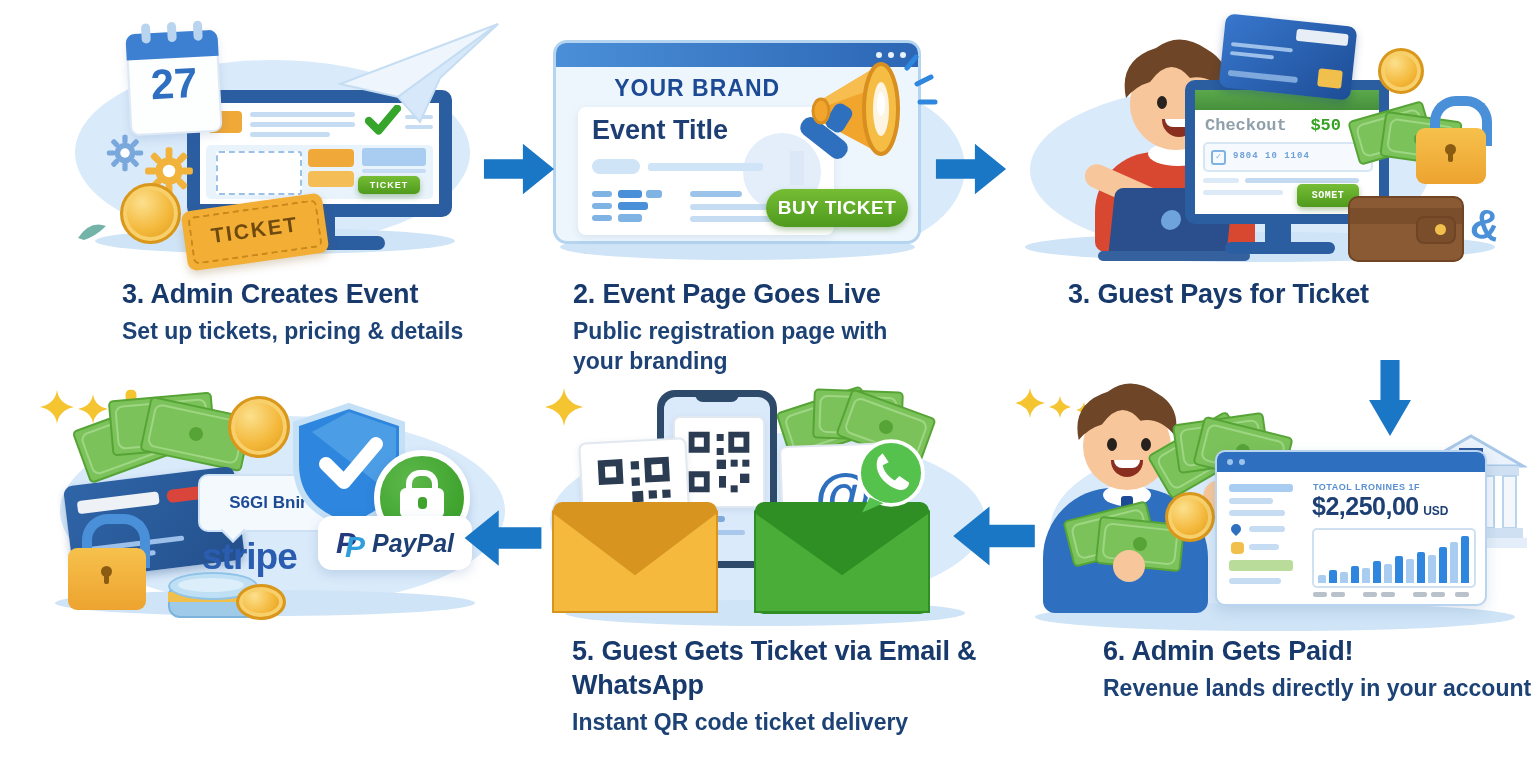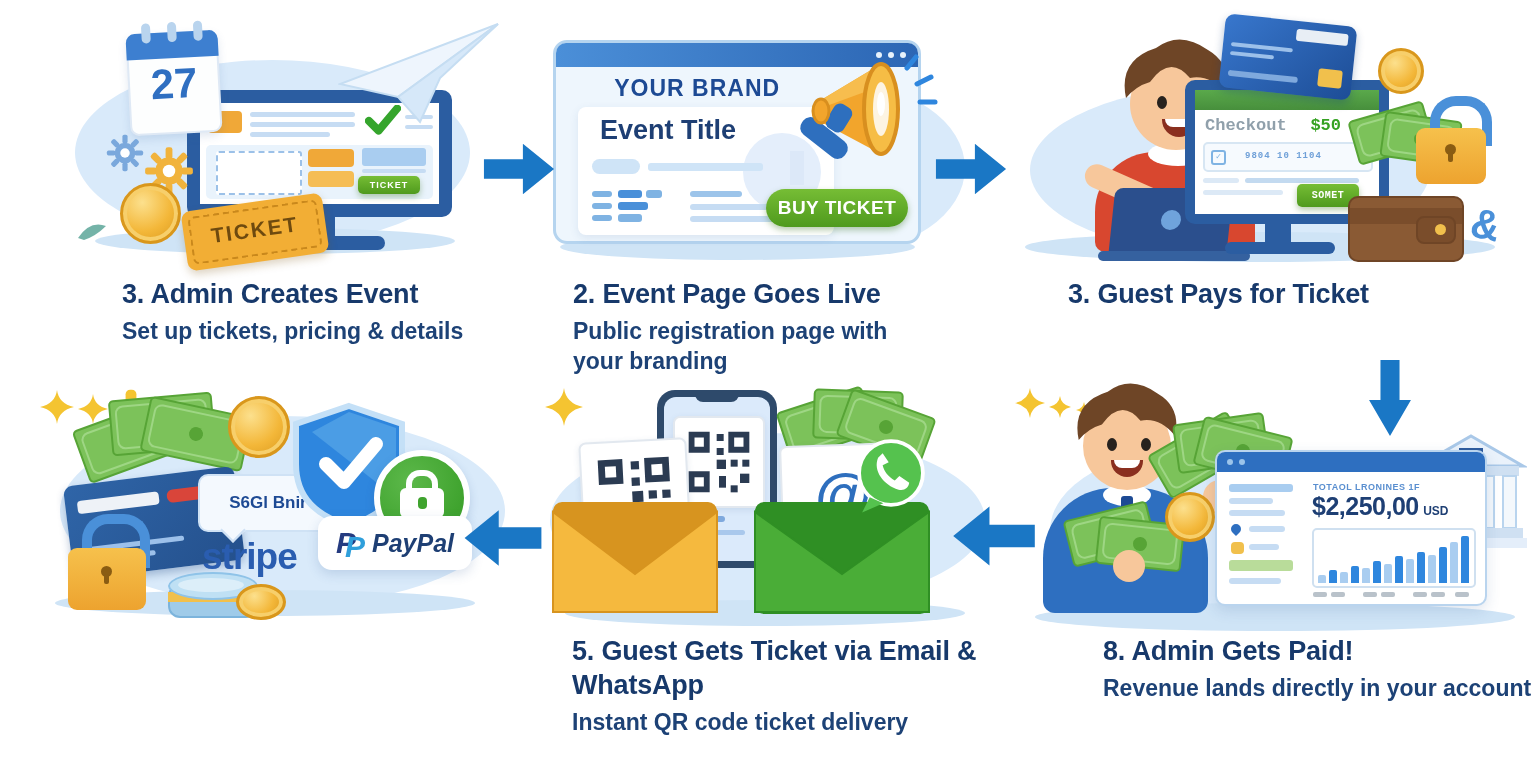--- a/index.html
+++ b/index.html
@@ -151,21 +151,21 @@
     <div class="browser" style="left:8px;top:12px;width:362px;height:198px;">
       <div class="browser-bar">
         <div class="dot" style="right:36px;"></div>
           <div class="dot" style="right:24px;"></div>
           <div class="dot" style="right:12px;"></div>
       </div>
       <div class="abs" style="left:0;top:32px;width:78%;text-align:center;font-weight:800;font-size:23px;color:#1d4a94;letter-spacing:1px;">YOUR BRAND</div>
       <div class="card" style="left:22px;top:64px;width:256px;height:128px;">
         <div class="abs" style="left:165px;top:26px;width:78px;height:78px;background:#e4eefb;border-radius:50%;"></div>
         <div class="abs" style="left:212px;top:44px;width:14px;height:34px;background:#dce8f8;"></div>
-        <div class="abs" style="left:14px;top:8px;font-weight:800;font-size:27px;color:#1e3f74;margin-left:8px;">Event Title</div>
+        <div class="abs" style="left:14px;top:8px;font-weight:800;font-size:27px;color:#1e3f74;">Event Title</div>
         <div class="ln" style="left:14px;top:52px;width:48px;height:15px;border-radius:8px;background:#cfe4f7;"></div>
         <div class="ln" style="left:70px;top:56px;width:115px;height:8px;background:#cfe4f7;"></div>
         <div class="ln" style="left:14px;top:84px;width:20px;height:6px;background:#7fb3e3;"></div>
         <div class="ln" style="left:40px;top:83px;width:24px;height:8px;background:#4a90d9;"></div>
         <div class="ln" style="left:68px;top:83px;width:16px;height:8px;background:#7fb3e3;"></div>
         <div class="ln" style="left:14px;top:96px;width:20px;height:6px;background:#7fb3e3;"></div>
         <div class="ln" style="left:40px;top:95px;width:30px;height:8px;background:#4a90d9;"></div>
         <div class="ln" style="left:14px;top:108px;width:20px;height:6px;background:#7fb3e3;"></div>
         <div class="ln" style="left:40px;top:107px;width:24px;height:8px;background:#7fb3e3;"></div>
         <div class="ln" style="left:112px;top:84px;width:52px;height:6px;background:#9cc4ea;"></div>
@@ -218,21 +218,21 @@
     <div class="abs" style="left:215px;top:222px;width:110px;height:12px;background:#2b5da1;border-radius:6px;"></div>
     <div class="monitor" style="left:175px;top:60px;width:184px;height:124px;border-width:10px;">
       <div class="abs" style="left:0;top:0;right:0;height:20px;background:linear-gradient(#5aa94b,#478f3c);"></div>
       <div class="abs" style="left:10px;top:26px;font-weight:700;font-size:17px;color:#90a0ab;">Checkout</div>
       <div class="abs" style="right:8px;top:26px;font-weight:800;font-size:17px;color:#36a223;">
         <span>$50</span>
         <span style="font-size:11px;color:#2e6fbe;">USD</span>
       </div>
       <div class="abs" style="left:8px;top:52px;width:166px;height:26px;border:2px solid #d7e6f3;background:#f6fafe;border-radius:5px;">
         <div class="abs" style="left:6px;top:6px;width:11px;height:11px;border:2px solid #7fb3e3;border-radius:3px;color:#7fb3e3;font-size:9px;line-height:11px;text-align:center;">✓</div>
-        <div class="abs" style="left:40px;top:7px;font-weight:700;font-size:9px;color:#6fa0d8;letter-spacing:1px;">9804 10 1104</div>
+        <div class="abs" style="left:28px;top:7px;font-weight:700;font-size:9px;color:#6fa0d8;letter-spacing:1px;">9804 10 1104</div>
       </div>
       <div class="ln" style="left:8px;top:88px;width:36px;height:5px;background:#dce9f6;"></div>
       <div class="ln" style="left:50px;top:88px;width:114px;height:5px;background:#c3daf0;"></div>
       <div class="ln" style="left:8px;top:100px;width:80px;height:5px;background:#dce9f6;"></div>
       <div class="btn-green" style="left:102px;top:94px;width:62px;height:23px;font-size:10px;border-radius:5px;letter-spacing:.5px;">SOMET</div>
     </div>
 
     <div class="credit" style="left:212px;top:0px;width:132px;height:74px;transform:rotate(6deg);">
       <div class="abs" style="right:8px;top:8px;width:52px;height:12px;background:#e8eef5;border-radius:3px;"></div>
       <div class="ln" style="left:8px;top:28px;width:62px;height:4px;background:#9cc0ea;"></div>
@@ -536,17 +536,17 @@
     <div class="step-sub">Public registration page with your branding</div>
   </div>
   <div class="caption" style="left:1068px;top:278px;width:420px;">
     <div class="step-title">3. Guest Pays for Ticket</div>
   </div>
   <div class="caption" style="left:572px;top:635px;width:520px;">
     <div class="step-title">5. Guest Gets Ticket via Email &amp; WhatsApp</div>
     <div class="step-sub">Instant QR code ticket delivery</div>
   </div>
   <div class="caption" style="left:1103px;top:635px;width:430px;">
-    <div class="step-title">8. Admin Gets Paid!</div>
+    <div class="step-title">6. Admin Gets Paid!</div>
     <div class="step-sub">Revenue lands directly in your account</div>
   </div>
 
 </div>
 
 </body></html>

